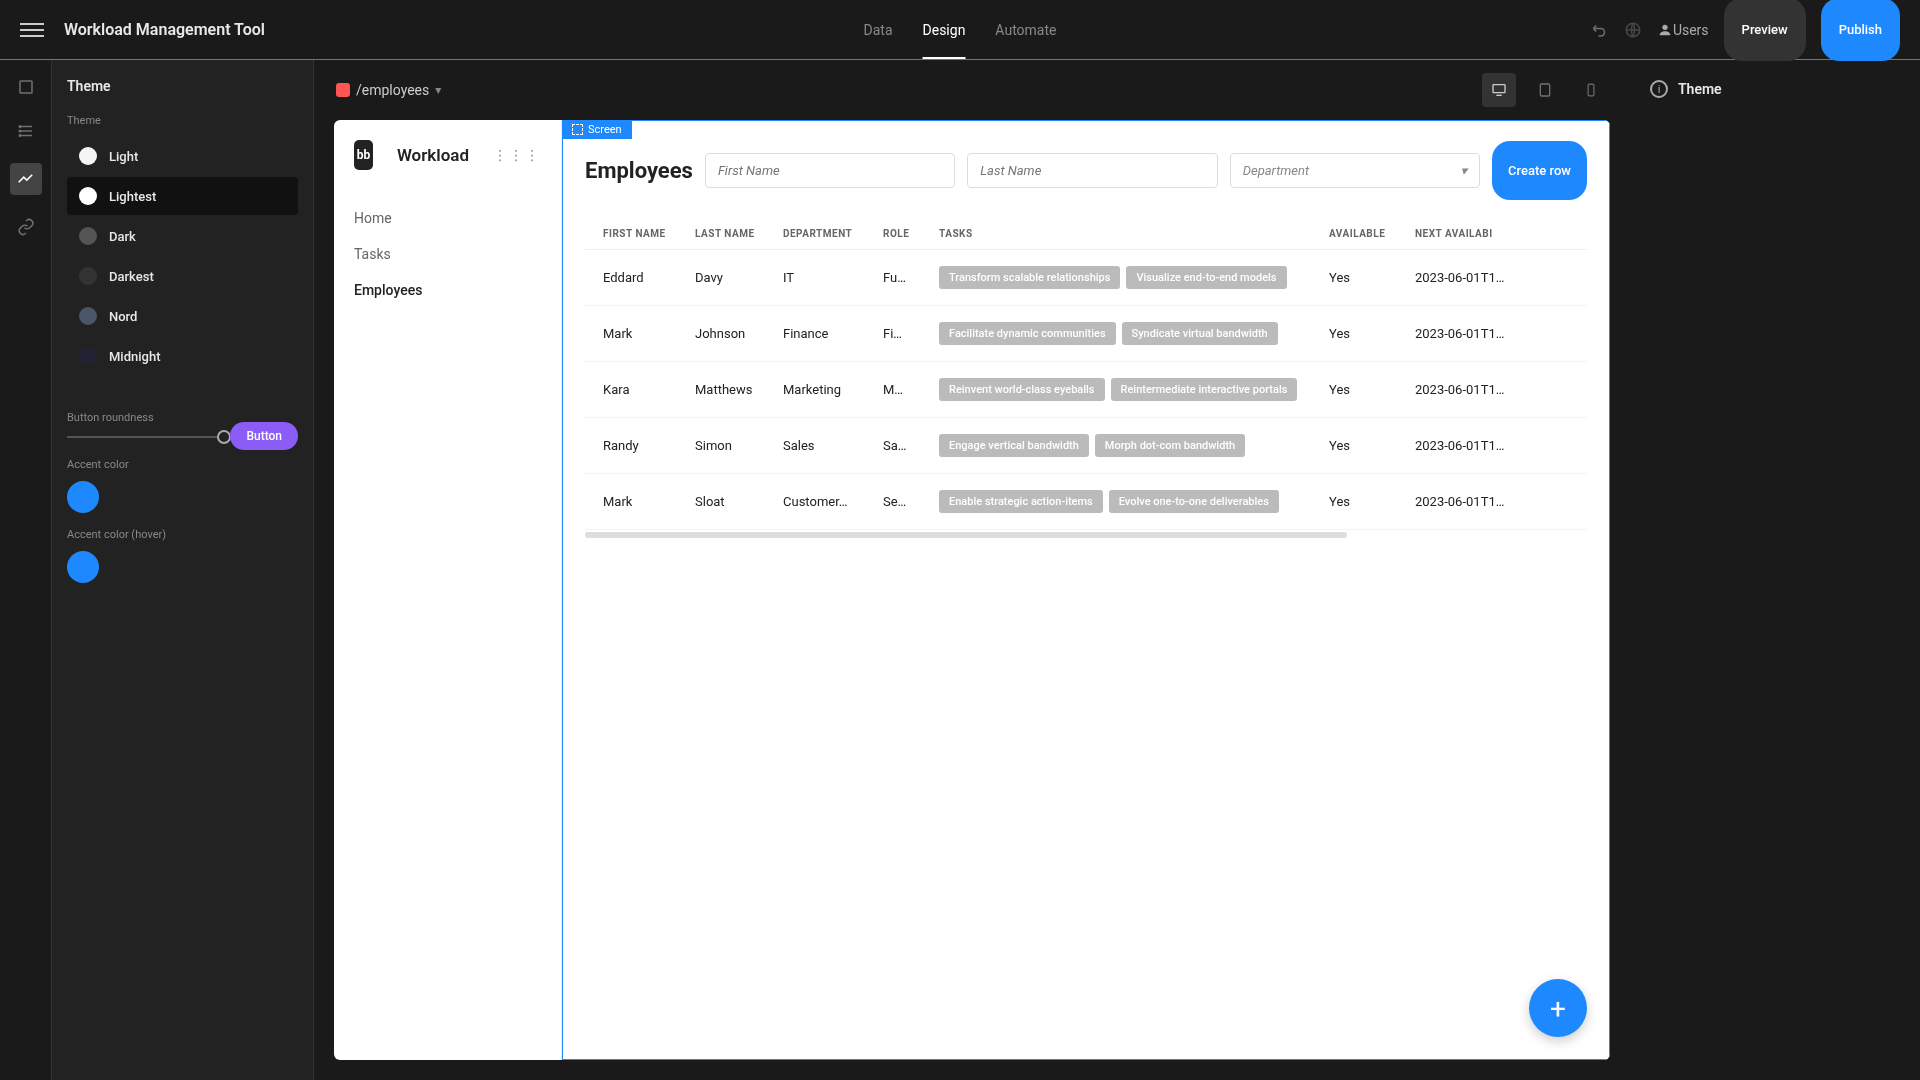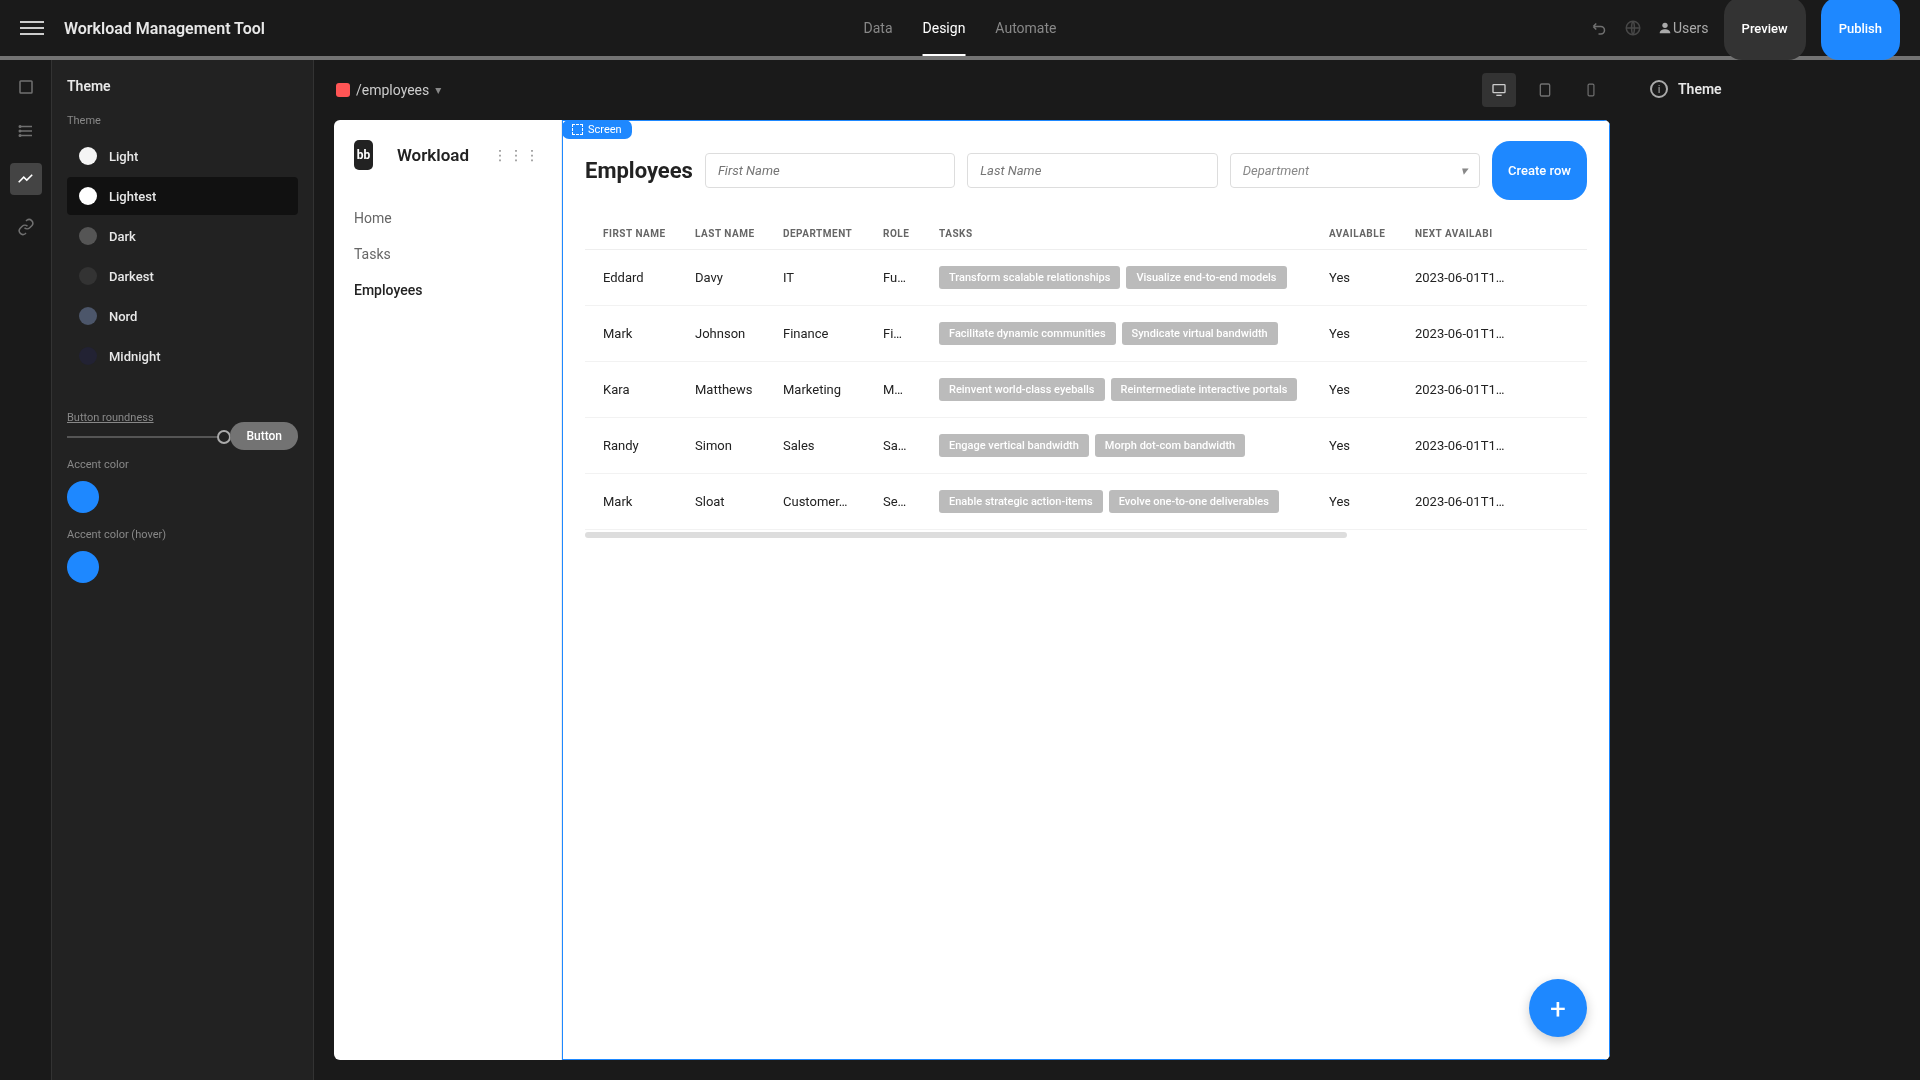--- a/index.html
+++ b/index.html
@@ -1,19 +1,19 @@
 <!DOCTYPE html>
 <html><head>
 <meta charset="utf-8">
 <style>
 * { margin: 0; padding: 0; box-sizing: border-box; font-family: -apple-system, BlinkMacSystemFont, "Segoe UI", Roboto, sans-serif; }
 body { background: #1a1a1a; color: #e8e8e8; width: 1920px; height: 1080px; overflow: hidden; }
 
 
-.topbar { height: 60px; background: #1a1a1a; display: flex; align-items: center; padding: 0 20px; border-bottom: 4px solid #737373; position: relative; }
+.topbar { height: 60px; background: #1a1a1a; display: flex; align-items: center; padding: 0 20px; border-bottom: 1px solid #737373; position: relative; }
 .menu-icon { width: 24px; height: 24px; cursor: pointer; display: flex; flex-direction: column; justify-content: center; gap: 4px; }
 .menu-icon span { height: 2px; background: #ccc; display: block; }
 .app-title { font-weight: 600; font-size: 16px; margin-left: 20px; }
 .top-tabs { position: absolute; left: 50%; transform: translateX(-50%); display: flex; gap: 30px; height: 100%; align-items: center; }
 .top-tab { color: #888; font-size: 14px; cursor: pointer; height: 100%; display: flex; align-items: center; position: relative; }
 .top-tab.active { color: #fff; }
 .top-tab.active::after { content: ""; position: absolute; bottom: 0; left: 0; right: 0; height: 2px; background: #fff; }
 .top-right { margin-left: auto; display: flex; align-items: center; gap: 15px; }
 .top-right-icon { width: 18px; height: 18px; opacity: 0.6; cursor: pointer; }
 .users-btn { color: #aaa; font-size: 14px; display: flex; align-items: flex-start; cursor: pointer; }
@@ -33,21 +33,21 @@
 .theme-panel { width: 262px; background: #222; border-right: 1px solid #333; padding: 18px 15px; }
 .panel-title { font-size: 14px; font-weight: 600; margin-bottom: 20px; }
 .panel-label { font-size: 11px; color: #888; margin-bottom: 10px; }
 .theme-option { display: flex; align-items: center; gap: 12px; padding: 10px 12px; border-radius: 4px; cursor: pointer; margin-bottom: 2px; }
 .theme-option.active { background: #111; }
 .theme-swatch { width: 18px; height: 18px; border-radius: 50%; }
 .theme-name { font-size: 13px; font-weight: 500; }
 .slider-wrap { position: relative; margin: 12px 0 20px; }
 .slider-track { height: 2px; background: #555; }
 .slider-thumb { position: absolute; top: -6px; left: 65%; width: 14px; height: 14px; border-radius: 50%; background: #222; border: 2px solid #aaa; }
-.sample-btn { position: absolute; right: 0; top: -14px; background: #737373; color: #fff; padding: 7px 16px; border-radius: 18px; font-size: 12px; font-weight: 500; }
+.sample-btn { position: absolute; right: 0; top: -14px; background: #8b5cf6; color: #fff; padding: 7px 16px; border-radius: 18px; font-size: 12px; font-weight: 500; }
 .color-swatch { width: 32px; height: 32px; border-radius: 50%; background: #1e88ff; margin-top: 8px; margin-bottom: 15px; cursor: pointer; }
 
 
 .canvas-area { flex: 1; background: #1a1a1a; display: flex; flex-direction: column; }
 .canvas-header { height: 60px; display: flex; align-items: center; padding: 0 22px; gap: 6px; }
 .route-chip { width: 14px; height: 14px; background: #ff5555; border-radius: 3px; }
 .route-text { font-size: 14px; color: #ccc; }
 .chevron { color: #888; font-size: 12px; }
 .device-icons { margin-left: auto; display: flex; gap: 12px; }
 .device-icon { width: 34px; height: 34px; display: flex; align-items: center; justify-content: center; border-radius: 4px; cursor: pointer; opacity: 0.6; }
@@ -57,21 +57,21 @@
 .canvas { background: #fff; margin: 0 20px 20px; border-radius: 6px; flex: 1; display: flex; position: relative; overflow: hidden; color: #222; }
 .app-sidebar { width: 228px; border-right: 1px solid #eee; padding: 20px; }
 .app-logo-row { display: flex; align-items: center; gap: 24px; margin-bottom: 30px; }
 .app-logo { width: 30px; height: 30px; background: #222; color: #fff; border-radius: 5px; display: flex; align-items: center; justify-content: center; font-size: 12px; font-weight: 700; }
 .app-name { font-weight: 600; font-size: 17px; }
 .drag-icon { margin-left: auto; color: #888; cursor: grab; font-size: 14px; letter-spacing: 2px; }
 .nav-item { padding: 10px 0; color: #666; font-size: 14px; cursor: pointer; }
 .nav-item.active { color: #222; font-weight: 500; }
 
 .app-main { flex: 1; position: relative; border: 1px solid #1e88ff; }
-.screen-tag { position: absolute; top: -1px; left: -1px; background: #1e88ff; color: #fff; font-size: 11px; padding: 3px 10px; display: flex; align-items: center; gap: 5px; z-index: 5; border-radius: 7px; }
+.screen-tag { position: absolute; top: -1px; left: -1px; background: #1e88ff; color: #fff; font-size: 11px; padding: 3px 10px; display: flex; align-items: center; gap: 5px; z-index: 5; }
 .screen-tag-icon { width: 11px; height: 11px; border: 1px dashed #fff; }
 .app-main-inner { padding: 20px 22px; }
 .page-header { display: flex; align-items: center; gap: 12px; margin-bottom: 18px; }
 .page-title { font-size: 22px; font-weight: 700; flex-shrink: 0; }
 .input { flex: 1; border: 1px solid #ddd; padding: 9px 12px; border-radius: 4px; font-size: 13px; font-style: italic; color: #888; background: #fff; }
 .select { flex: 1; border: 1px solid #ddd; padding: 9px 12px; border-radius: 4px; font-size: 13px; font-style: italic; color: #888; display: flex; justify-content: space-between; align-items: center; }
 .create-btn { background: #1e88ff; color: #fff; border: none; padding: 22px 16px; border-radius: 18px; font-size: 13px; font-weight: 500; cursor: pointer; }
 
 
 .table { width: 100%; }
@@ -189,21 +189,21 @@
         </div>
         <div class="theme-option">
           <div class="theme-swatch" style="background:#4c566a"></div>
           <div class="theme-name">Nord</div>
         </div>
         <div class="theme-option">
           <div class="theme-swatch" style="background:#222233"></div>
           <div class="theme-name">Midnight</div>
         </div>
       </div>
-    <div class="panel-label" style="margin-top:36px;text-decoration:underline;">Button roundness</div>
+    <div class="panel-label" style="margin-top:36px;">Button roundness</div>
     <div class="slider-wrap">
       <div class="slider-track"></div>
       <div class="slider-thumb"></div>
       <div class="sample-btn">Button</div>
     </div>
     <div class="panel-label" style="margin-top:18px;">Accent color</div>
     <div class="color-swatch"></div>
     <div class="panel-label">Accent color (hover)</div>
     <div class="color-swatch"></div>
   </div>

